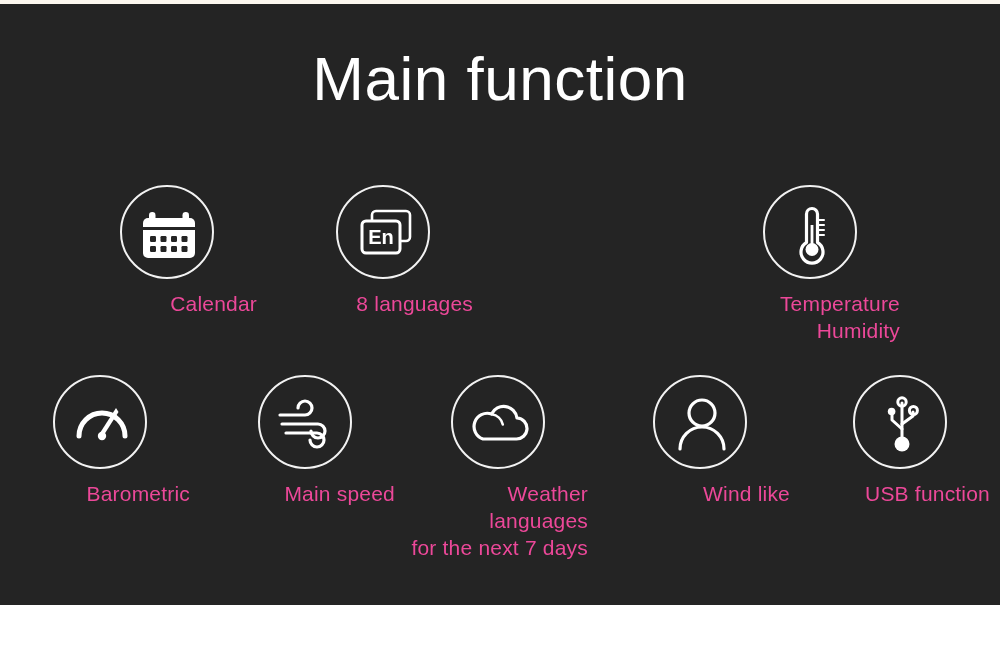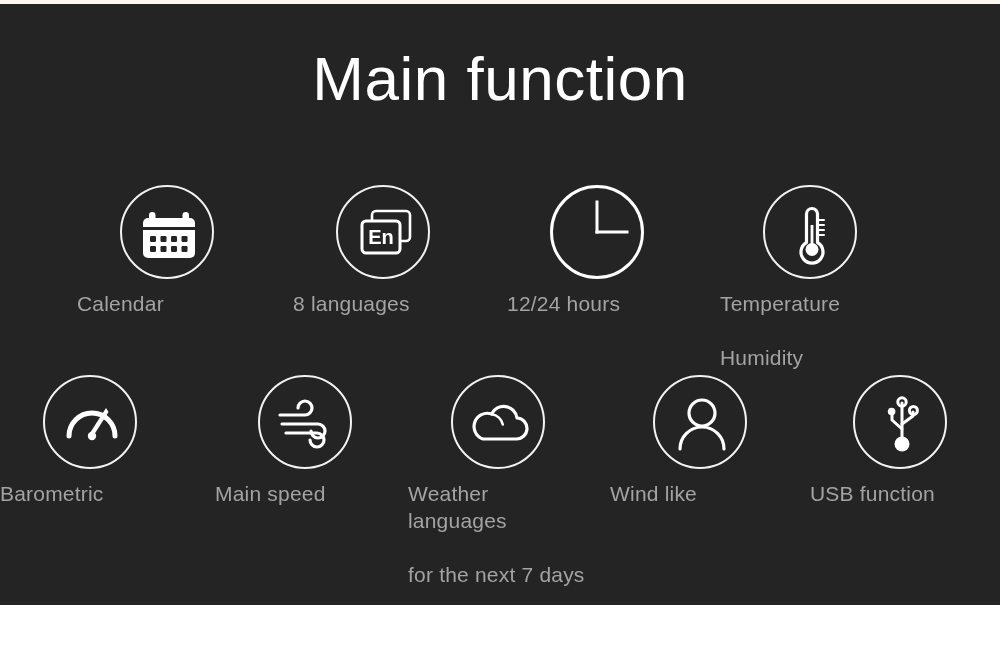--- a/index.html
+++ b/index.html
@@ -33,40 +33,40 @@
     font-weight: 300;
     letter-spacing: 0.5px;
     line-height: 1.0;
     white-space: nowrap;
   }
 
   
   .cell {
     position: absolute;
     width: 180px;
-    text-align: left;
+    text-align: right;
   }
   .circle {
     position: relative;
     width: 94px; height: 94px;
     margin: 0 auto;
     border-radius: 50%;
     border: 2px solid #f2f2f2;
   }
   .circle.no-ring { border: none; }
   .circle svg { position: absolute; left: 0; top: 0; display: block; }
   .cell .label {
     margin-top: 12px;
-    color: #a3a3a3;
+    color: #ec4899;
     font-size: 21px;
     font-weight: 400;
     line-height: 1.28;
     letter-spacing: 0.2px;
   }
-  .cell .label .l2 { display: block; margin-top: 27px; }
+  .cell .label .l2 { display: block; }
 
   
   .r1 { top: 181px; }
   .r2 { top: 371px; }
 </style>
 </head>
 <body>
 
 <div id="stage">
 
@@ -108,32 +108,20 @@
           <rect x="34" y="24" width="38" height="30" rx="4" fill="none" stroke="#ffffff" stroke-width="2.6"></rect>
           <rect x="24" y="34" width="38" height="32" rx="4" fill="#242424" stroke="#ffffff" stroke-width="3"></rect>
           <text x="43" y="57" text-anchor="middle" fill="#ffffff" font-family="Liberation Sans, sans-serif" font-size="20" font-weight="700">En</text>
         </svg>
       </div>
       <div class="label">
         <span>8 languages</span>
       </div>
     </div>
 
-    <div class="cell r1" style="left:507px">
-      <div class="circle no-ring">
-        <svg width="94" height="94" viewBox="0 0 94 94">
-          <circle cx="47" cy="47" r="45.5" fill="none" stroke="#ffffff" stroke-width="3"></circle>
-          <path d="M47 47V17" fill="none" stroke="#ffffff" stroke-width="3" stroke-linecap="square"></path>
-          <path d="M47 47h30" fill="none" stroke="#ffffff" stroke-width="3" stroke-linecap="square"></path>
-        </svg>
-      </div>
-      <div class="label">
-        <span>12/24 hours</span>
-      </div>
-    </div>
 
     <div class="cell r1" style="left:720px">
       <div class="circle">
         <svg width="94" height="94" viewBox="0 0 94 94">
           <path d="M41.5 55.5V27a5.5 5.5 0 0 1 11 0v28.5a11 11 0 1 1-11 0z" fill="none" stroke="#ffffff" stroke-width="3.2" stroke-linejoin="round"></path>
           <circle cx="47" cy="62.5" r="6.5" fill="#ffffff"></circle>
           <rect x="45.6" y="38" width="2.8" height="22" fill="#ffffff"></rect>
           <g stroke="#ffffff" stroke-width="2" stroke-linecap="round">
             <path d="M54 33h5"></path>
             <path d="M54 38h5"></path>
@@ -141,21 +129,21 @@
             <path d="M54 48h5"></path>
           </g>
         </svg>
       </div>
       <div class="label">
         <span>Temperature</span>
         <span class="l2">Humidity</span>
       </div>
     </div>
 
-    <div class="cell r2" style="left:0">
+    <div class="cell r2" style="left:10px">
       <div class="circle">
         <svg width="94" height="94" viewBox="0 0 94 94">
           <path d="M24 59a23 23 0 0 1 46 0" fill="none" stroke="#ffffff" stroke-width="5" stroke-linecap="round"></path>
           <path d="M47 61 L45 56 L61 31 L63.5 35 Z" fill="#ffffff"></path>
           <circle cx="47" cy="59" r="4.2" fill="#ffffff"></circle>
         </svg>
       </div>
       <div class="label">
         <span>Barometric</span>
       </div>

